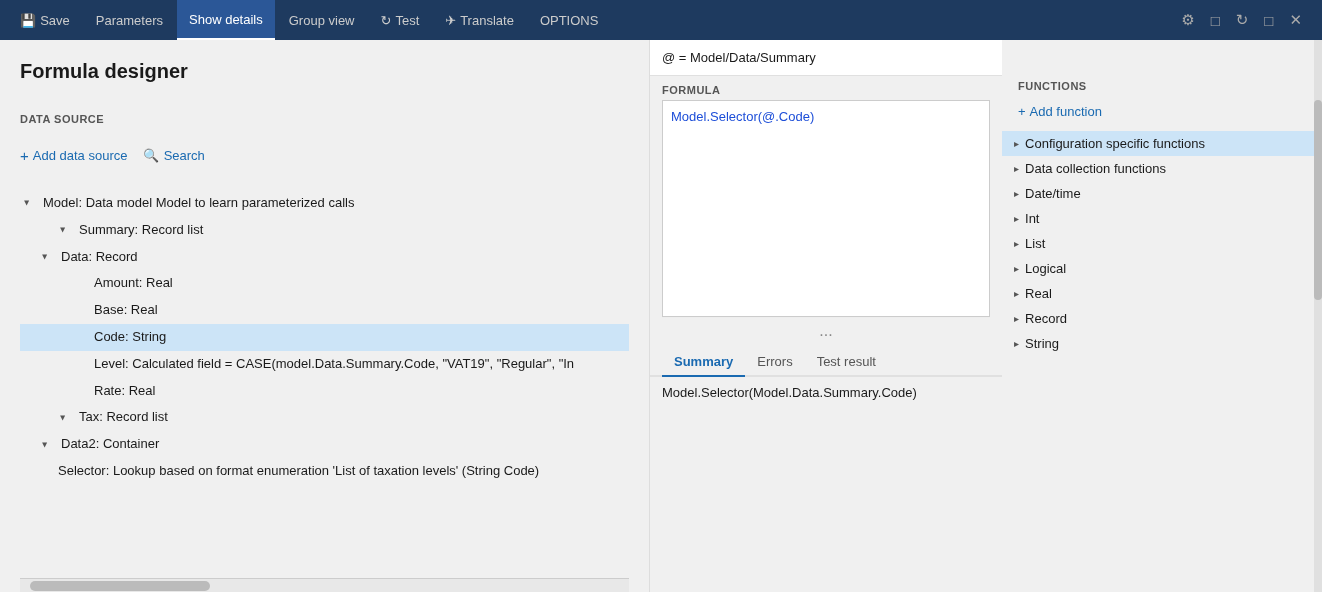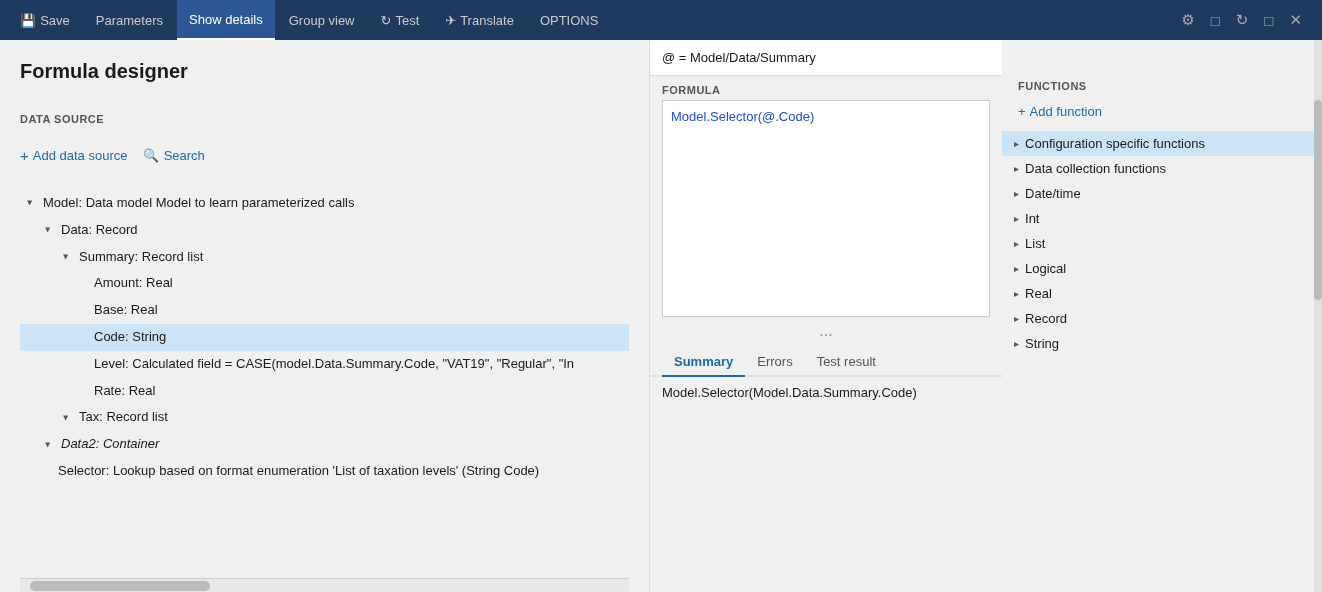--- a/index.html
+++ b/index.html
@@ -84,21 +84,20 @@
       padding: 0;
     }
     .ds-btn .plus { font-size: 15px; color: #1a6ab1; }
     .ds-btn .search-icon { font-size: 13px; color: #555; }
 
     
     .tree-container {
       flex: 1;
       overflow-y: auto;
       background: #f0f0f0;
-      text-align: center;
     }
     .tree-item {
       padding: 2px 0 2px 0;
       cursor: default;
       user-select: none;
       color: #1a1a1a;
       line-height: 1.6;
     }
     .tree-item.highlighted { background: #cce4f7; }
     .tree-item-row {
@@ -326,34 +325,34 @@
 
     <div class="tree-item">
           <div class="tree-item-row">
             <span class="tree-indent" style="width: 0px;"></span>
             <span class="tree-chevron expanded"></span>
             <span style="margin-left: 4px;">Model: Data model Model to learn parameterized calls</span>
           </div>
         </div>
         <div class="tree-item">
           <div class="tree-item-row">
+            <span class="tree-indent" style="width: 36px;"></span>
+            <span class="tree-chevron expanded"></span>
+            <span style="margin-left: 4px;">Summary: Record list</span>
+          </div>
+        </div>
+        <div class="tree-item">
+          <div class="tree-item-row">
             <span class="tree-indent" style="width: 18px;"></span>
             <span class="tree-chevron expanded"></span>
             <span style="margin-left: 4px;">Data: Record</span>
           </div>
         </div>
         <div class="tree-item">
           <div class="tree-item-row">
-            <span class="tree-indent" style="width: 36px;"></span>
-            <span class="tree-chevron expanded"></span>
-            <span style="margin-left: 4px;">Summary: Record list</span>
-          </div>
-        </div>
-        <div class="tree-item">
-          <div class="tree-item-row">
             <span class="tree-indent" style="width: 54px;"></span>
             <span class="tree-leaf"></span>
             <span style="margin-left: 4px;">Amount: Real</span>
           </div>
         </div>
         <div class="tree-item">
           <div class="tree-item-row">
             <span class="tree-indent" style="width: 54px;"></span>
             <span class="tree-leaf"></span>
             <span style="margin-left: 4px;">Base: Real</span>
@@ -384,21 +383,21 @@
           <div class="tree-item-row">
             <span class="tree-indent" style="width: 36px;"></span>
             <span class="tree-chevron expanded"></span>
             <span style="margin-left: 4px;">Tax: Record list</span>
           </div>
         </div>
         <div class="tree-item">
           <div class="tree-item-row">
             <span class="tree-indent" style="width: 18px;"></span>
             <span class="tree-chevron expanded"></span>
-            <span style="margin-left: 4px; font-style: italic;">Data2: Container</span>
+            <span style="margin-left: 4px;">Data2: Container</span>
           </div>
         </div>
         <div class="tree-item">
           <div class="tree-item-row">
             <span class="tree-indent" style="width: 18px;"></span>
             <span class="tree-leaf"></span>
             <span style="margin-left: 4px;">Selector: Lookup based on format enumeration 'List of taxation levels' (String Code)</span>
           </div>
         </div>
       </div>

